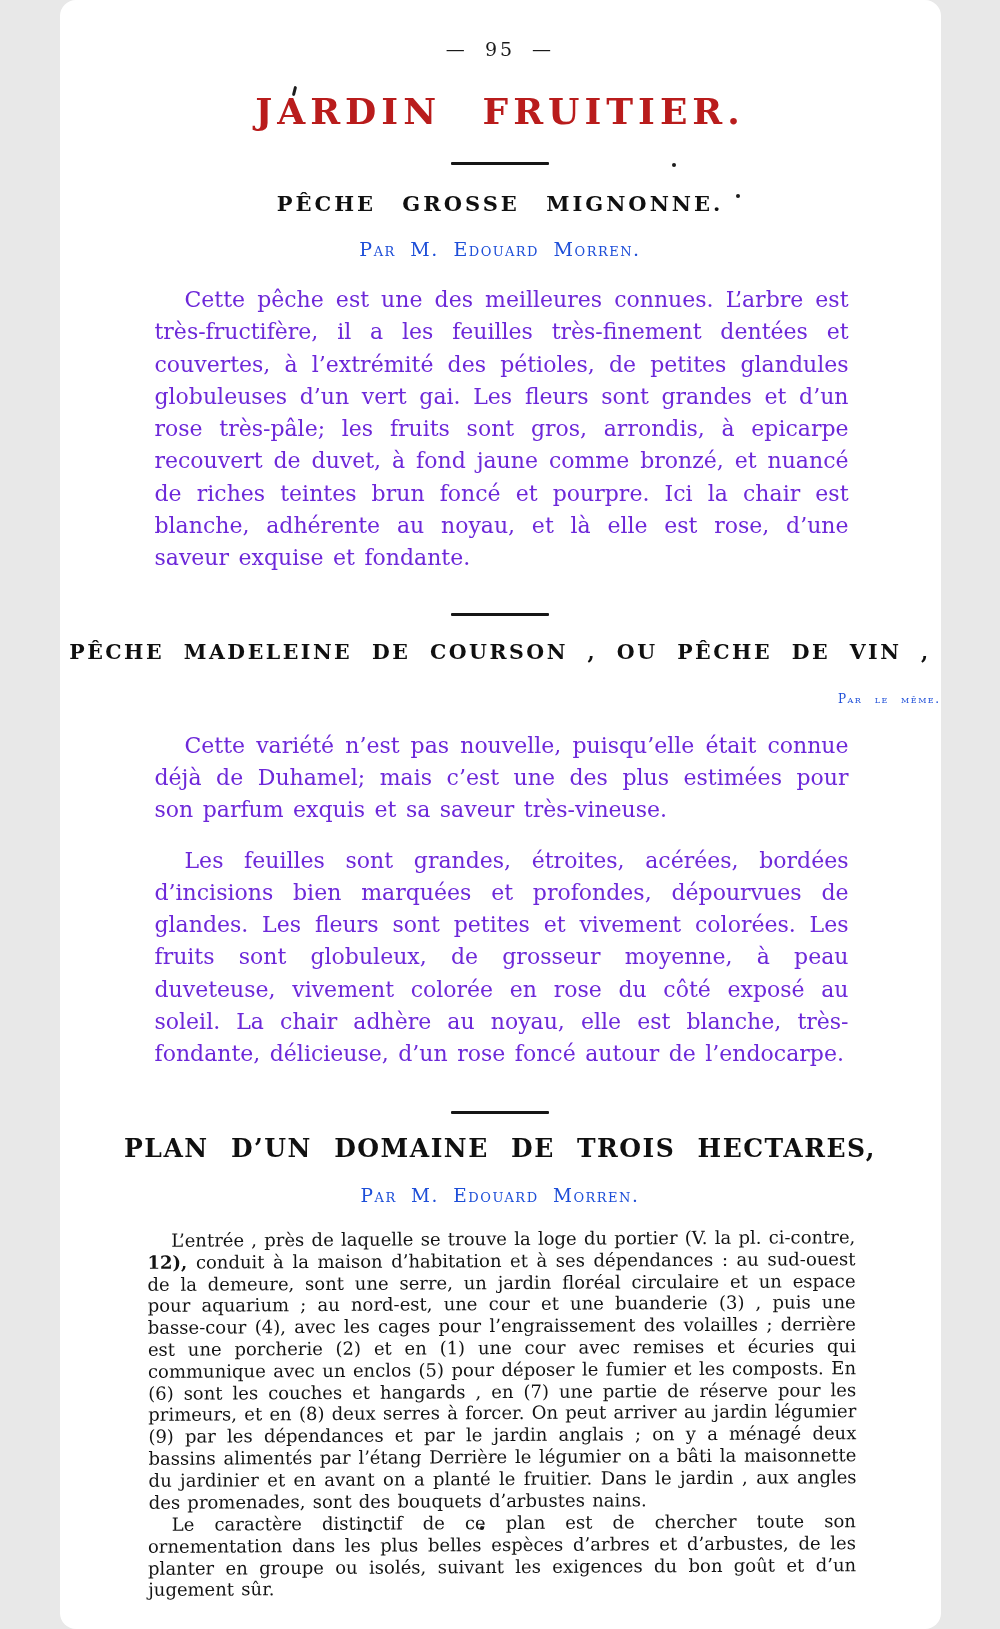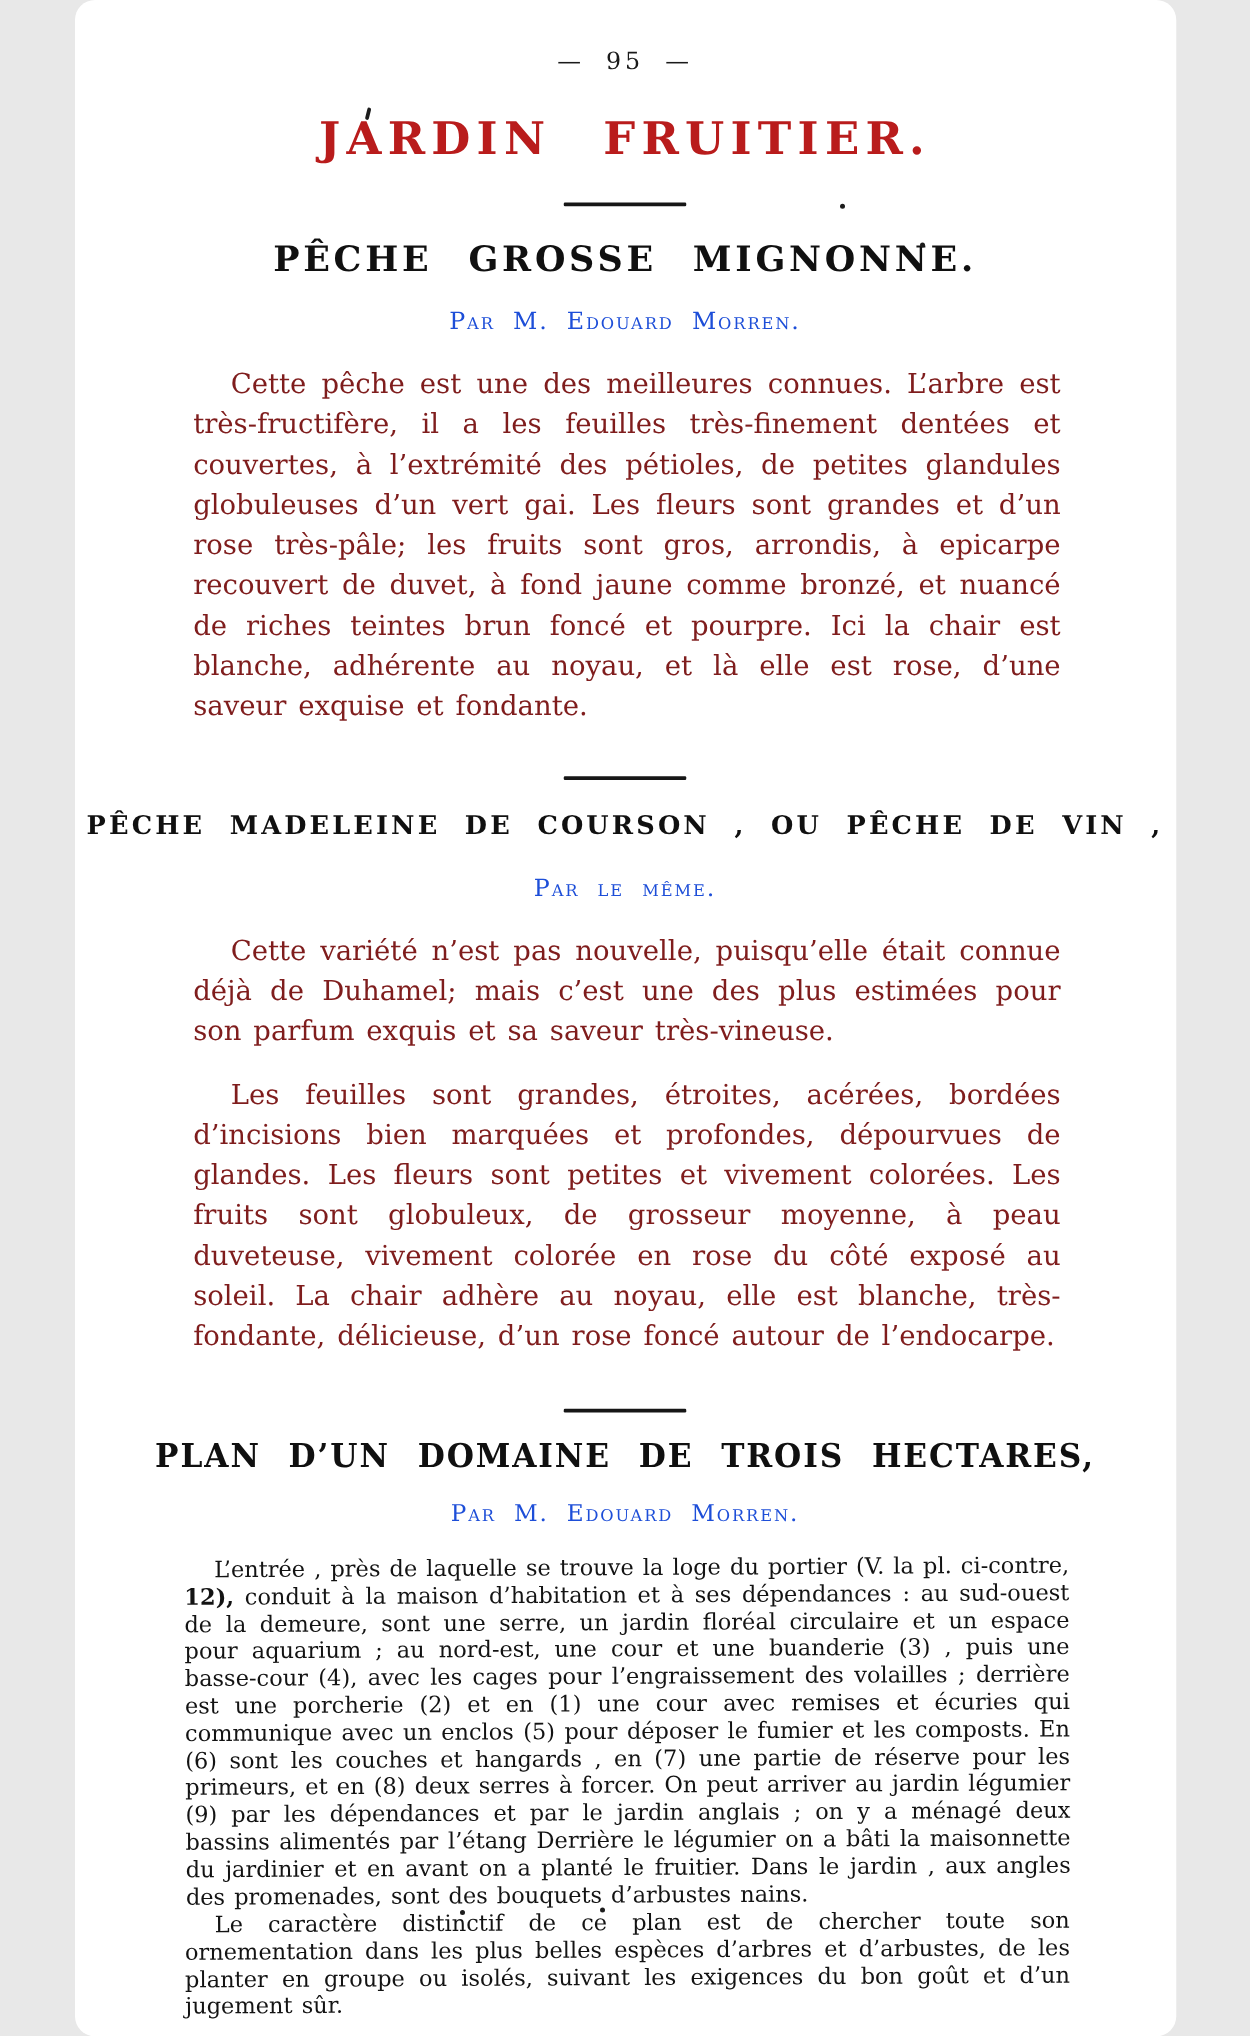--- a/index.html
+++ b/index.html
@@ -41,21 +41,21 @@
     background: #161616;
     margin: 0 auto;
     border-radius: 1px;
   }
   .rule-1 { margin-top: 30px; }
   .rule-2 { margin-top: 38px; }
   .rule-3 { margin-top: 40px; }
   .section-heading {
     margin: 26px 0 0 0;
     text-align: center;
-    font-size: 28px;
+    font-size: 21px;
     font-weight: 700;
     letter-spacing: 3px;
     word-spacing: 16px;
     color: #101010;
   }
   .section-heading.madeleine {
     margin-top: 24px;
     font-size: 20.5px;
     letter-spacing: 2.5px;
     word-spacing: 10px;
@@ -71,34 +71,35 @@
     margin-top: 22px;
     text-align: center;
     font-variant: small-caps;
     font-size: 19px;
     letter-spacing: 1.5px;
     word-spacing: 7px;
     color: #1d4ed8;
   }
   .byline.small {
     margin-top: 28px;
-    font-size: 19px;
+    font-size: 12px;
+    text-align: right;
   }
   .byline.plan-byline {
     margin-top: 22px;
     font-size: 18.5px;
   }
   .body-text {
     margin: 24px 92px 0 95px;
     font-size: 22px;
     line-height: 32.3px;
     text-align: justify;
     text-indent: 30px;
     word-spacing: 2.5px;
-    color: #7f1d1d;
+    color: #6d28d9;
   }
   .body-text.follow {
     margin-top: 18px;
   }
   .dense-text {
     margin: 22px 85px 0 88px;
     font-size: 18px;
     line-height: 21.8px;
     text-align: justify;
     text-indent: 24px;

